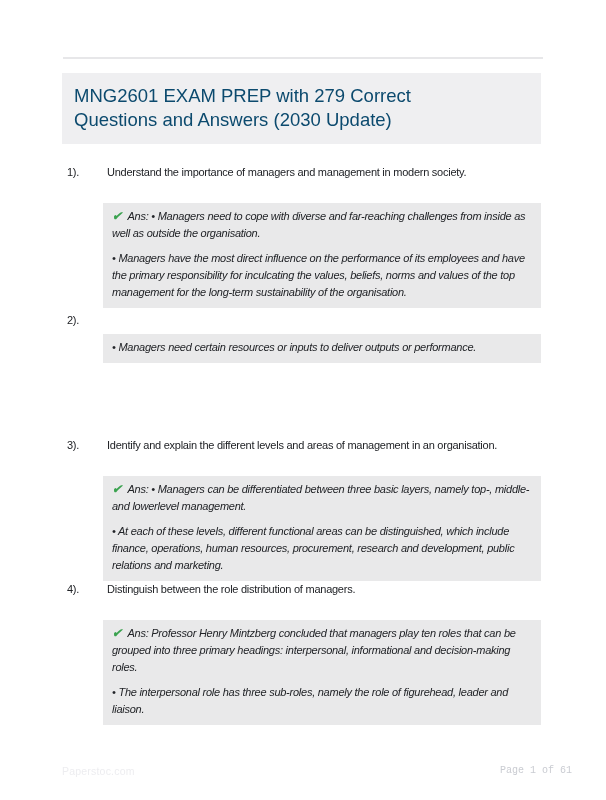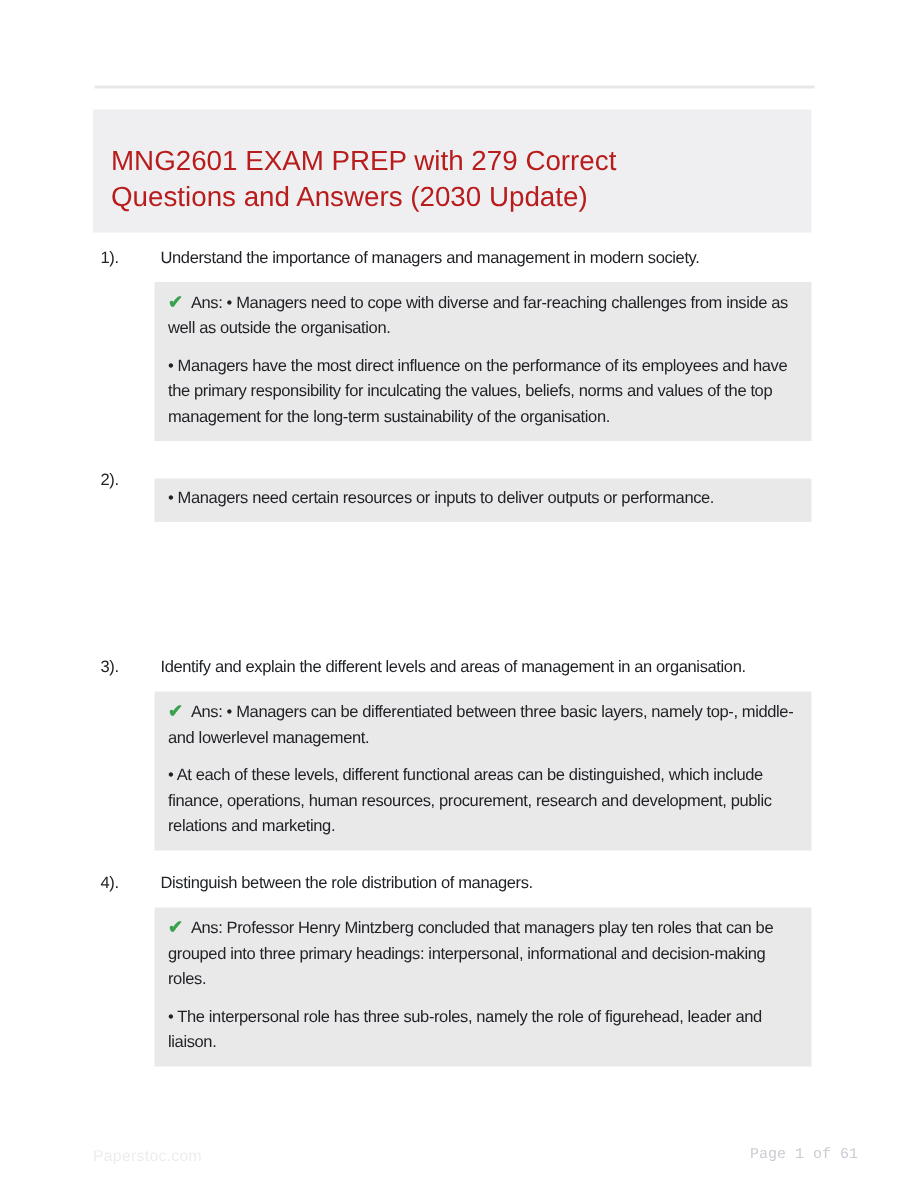--- a/index.html
+++ b/index.html
@@ -7,38 +7,38 @@
     position:relative; width:606px; height:800px; background:#ffffff;
     font-family:"Liberation Sans", sans-serif; color:var(--text,#212327);
     overflow:hidden;
   }
   .top-divider {
     position:absolute; left:63px; top:57px; width:480px; height:2px;
     background:var(--divider,#e7e7e9);
   }
   .title-box {
     position:absolute; left:62px; top:73px; width:479px; box-sizing:border-box;
-    background:var(--title-bg,#efeff1); padding:22px 10px 13px 12px;
-    font-size:18.5px; line-height:23.5px; color:#b91c1c; letter-spacing:0;
+    background:var(--title-bg,#efeff1); padding:11px 10px 13px 12px;
+    font-size:18.5px; line-height:23.5px; color:#0c4a6e; letter-spacing:0;
   }
   .qa-item { position:absolute; left:62px; width:479px; }
   .qa-item.i1 { top:164px; }
   .qa-item.i2 { top:312px; }
   .qa-item.i3 { top:437px; }
   .qa-item.i4 { top:581px; }
   .q-row {
     position:relative; padding-left:45px; font-size:11px; line-height:17px;
     letter-spacing:-0.25px;
   }
   .q-num { position:absolute; left:5px; top:0; }
   .q-text { white-space:nowrap; }
   .answer-box {
-    margin-left:41px; margin-top:7px; width:438px; box-sizing:border-box;
+    margin-left:41px; margin-top:22px; width:438px; box-sizing:border-box;
     background:var(--answer-bg,#e9e9ea); padding:5px 10px 7px 9px;
-    font-size:11px; line-height:17px; letter-spacing:-0.25px;
+    font-size:11px; line-height:17px; letter-spacing:-0.25px;font-style:italic;
   }
   .ans-para { margin:0; }
   .ans-para + .ans-para { margin-top:8px; }
   .check {
     color:var(--check,#3aa24f); font-weight:bold; font-size:12px;
     margin-right:3px; letter-spacing:0;
   }
   .watermark {
     position:absolute; left:62px; top:765px; font-size:10.5px;
     color:var(--watermark,#ededf0); letter-spacing:0.2px;

